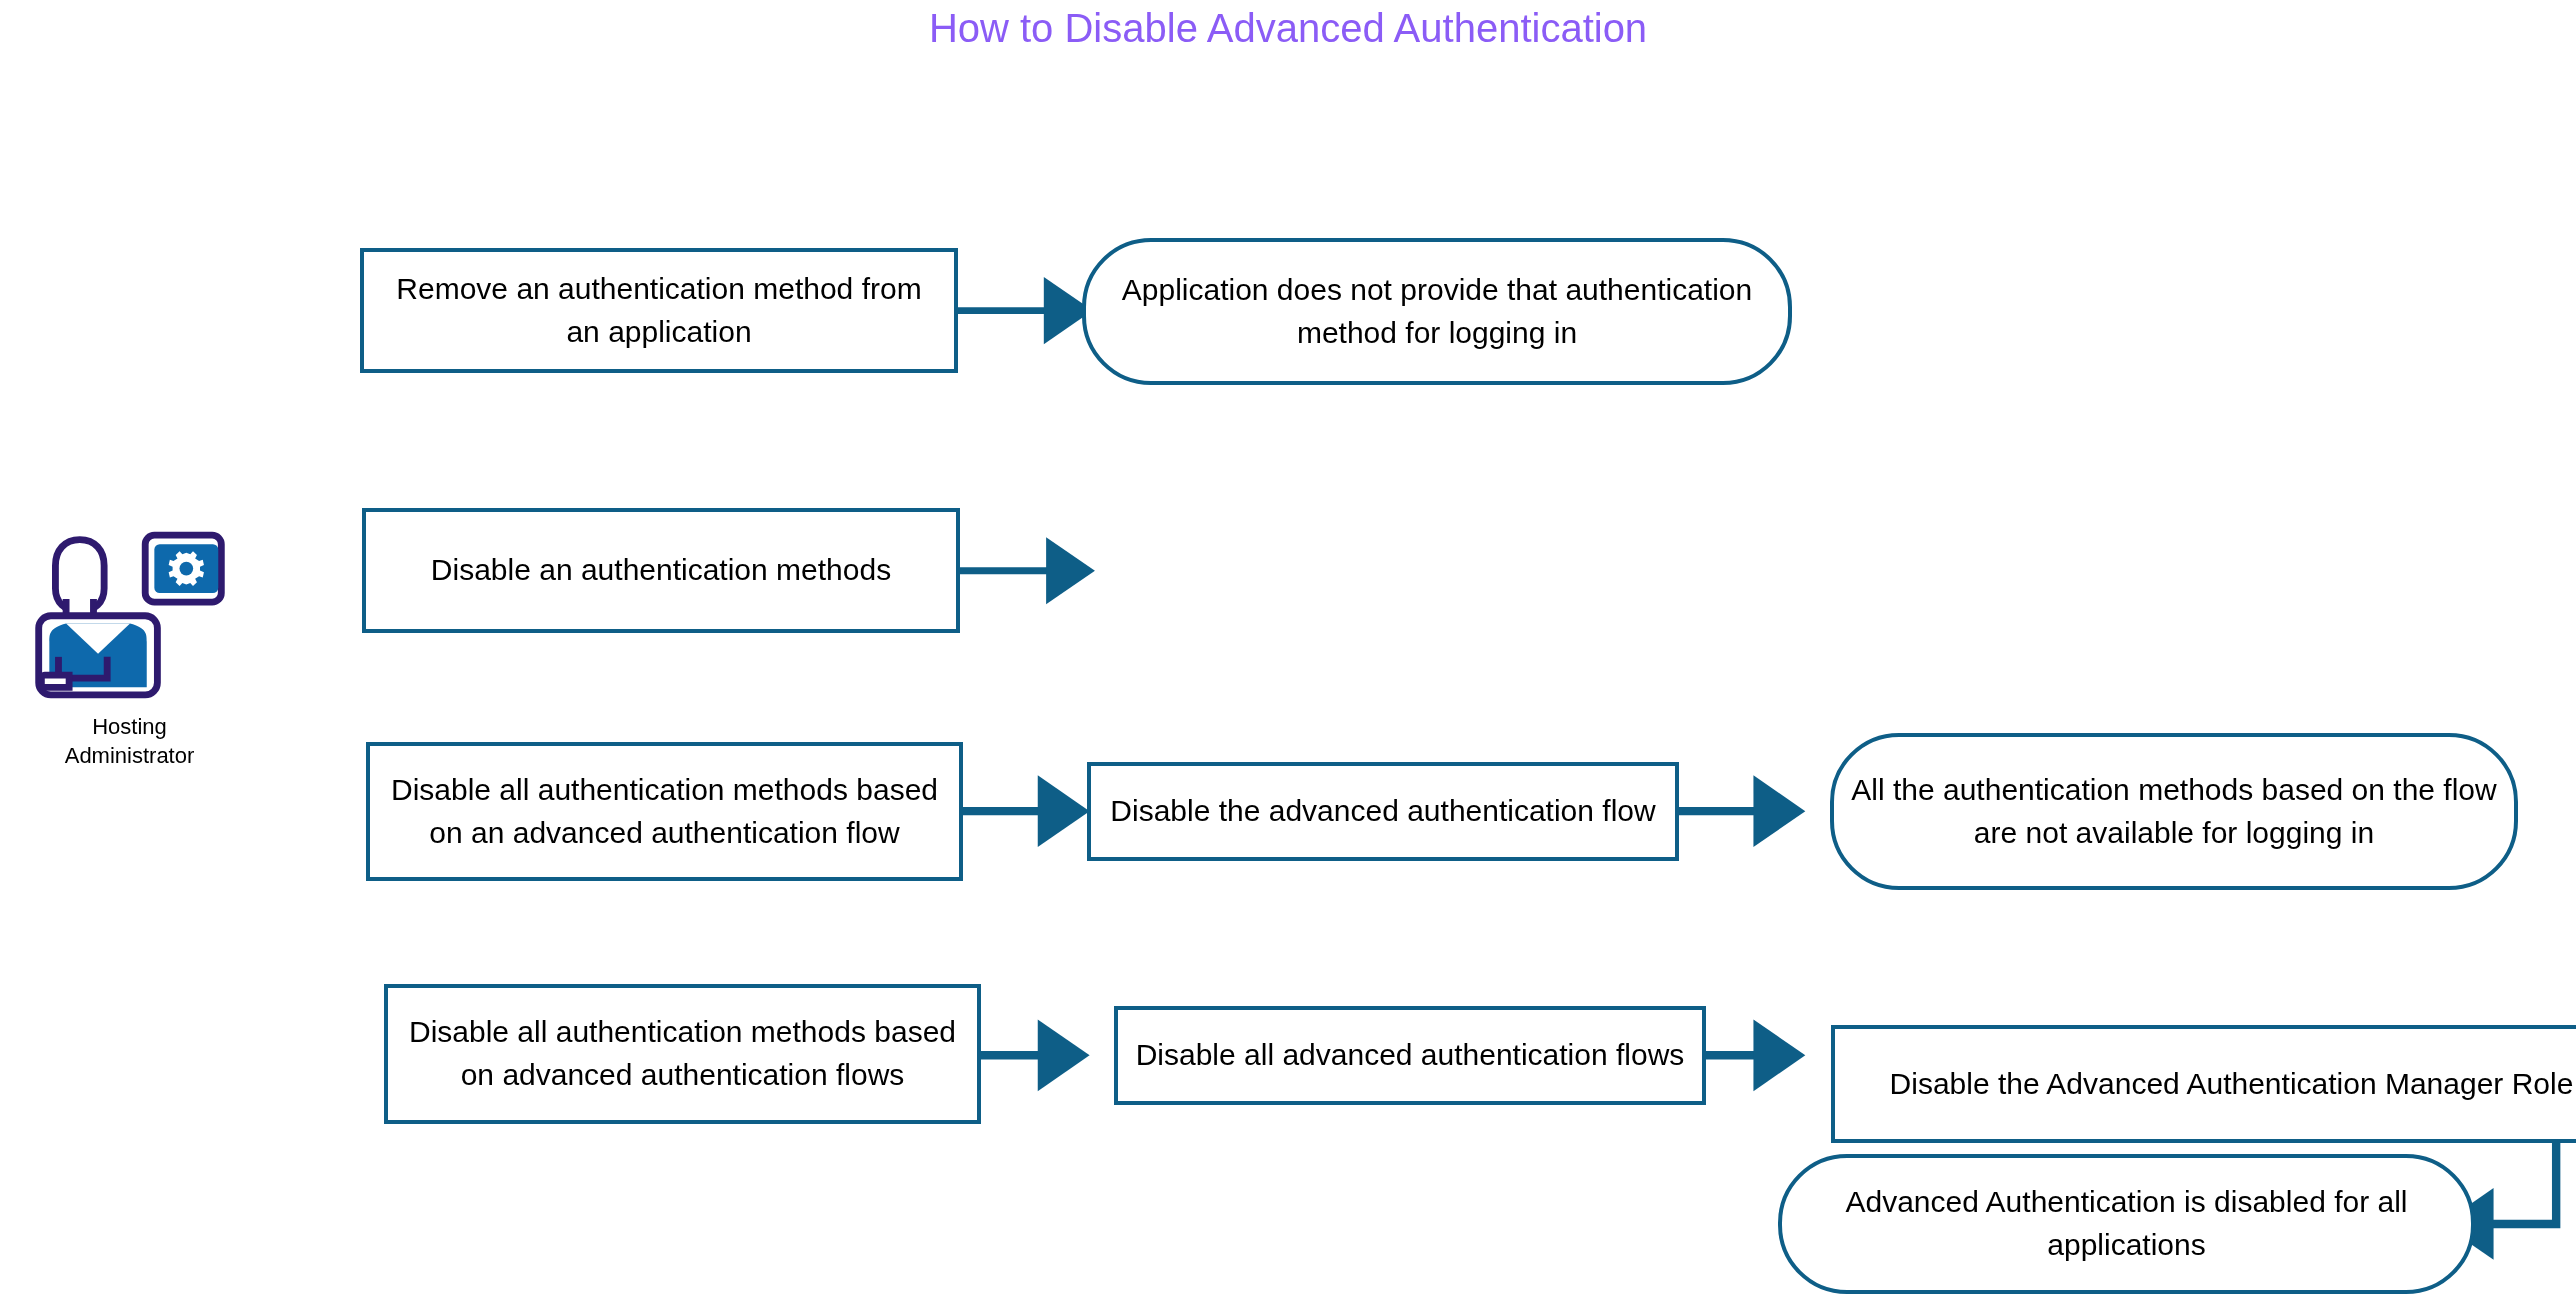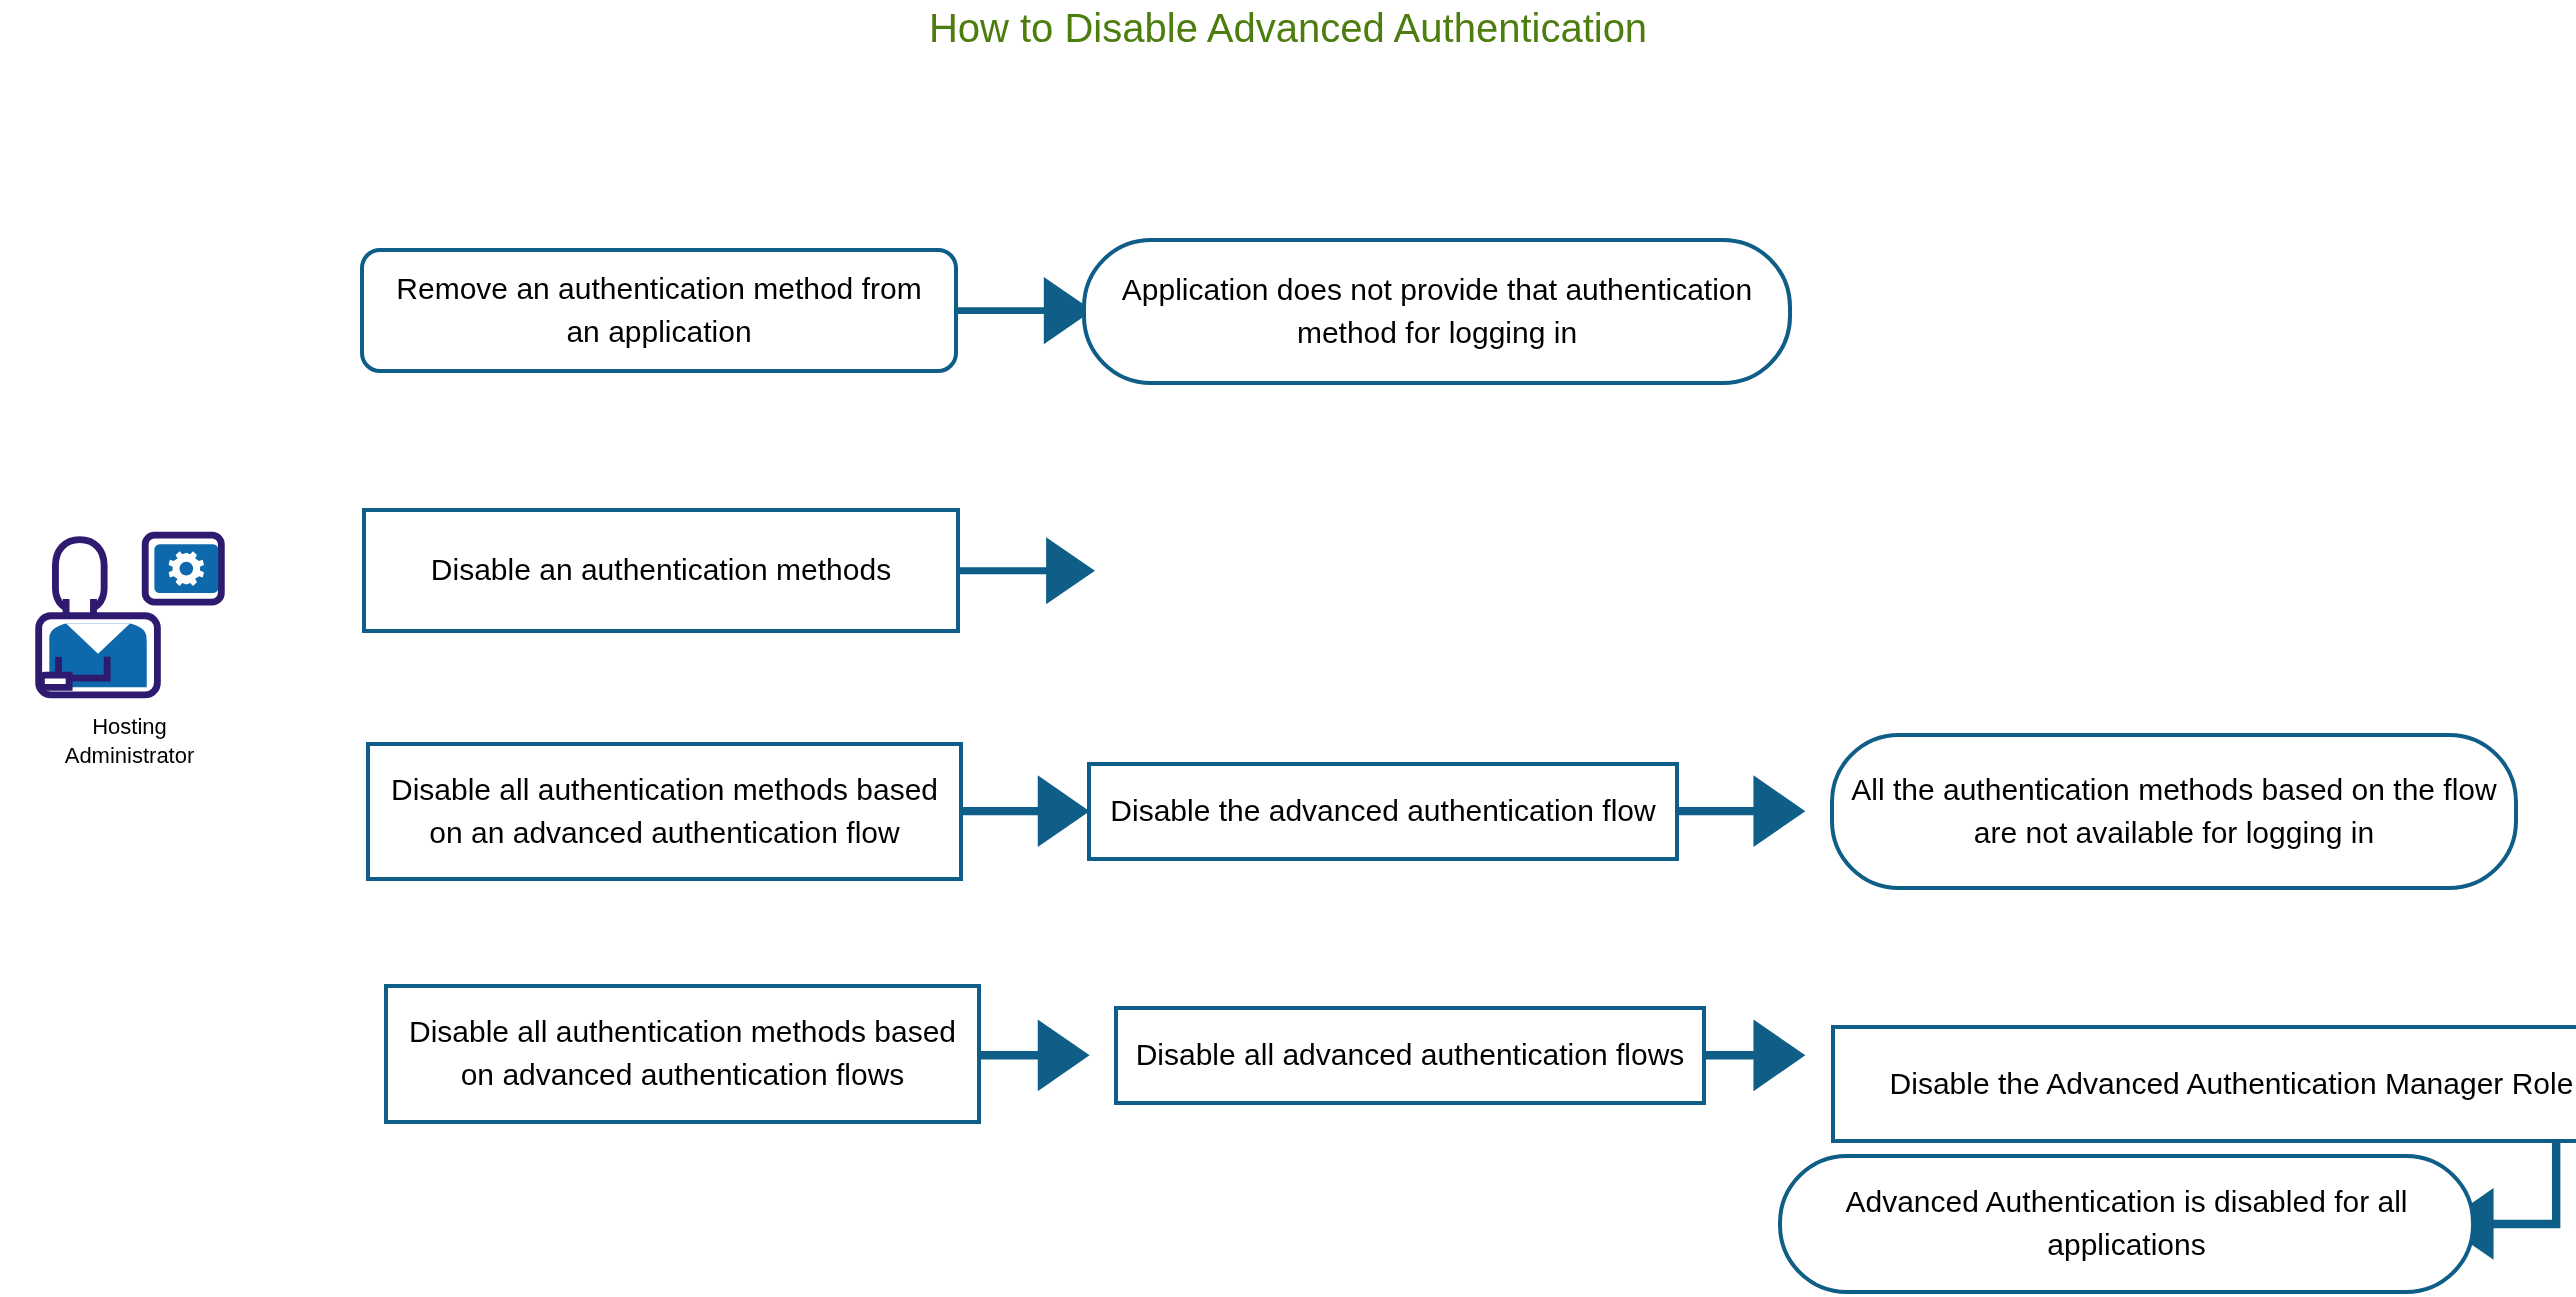--- a/index.html
+++ b/index.html
@@ -20,21 +20,21 @@
     width: 2576px;
     height: 1298px;
   }
   .diagram-title {
     position: absolute;
     left: 0;
     top: 6.1px;
     width: 2576px;
     text-align: center;
     font-size: 40px;
-    color: #4d7c0f;
+    color: #8b5cf6;
     font-family: "Liberation Sans", sans-serif;
     letter-spacing: 0px;
   }
   .node {
     position: absolute;
     box-sizing: border-box;
     background: #ffffff;
     border: 4.6px solid #0E5E87;
     display: flex;
     align-items: center;
@@ -150,21 +150,21 @@
       <path d="M46,128 L88,168 L130,128" fill="#ffffff"></path>
 
       <path d="M36,172 L36,212" stroke="#2E1A6E" stroke-width="9" fill="none"></path>
       <path d="M100,172 L100,200 L36,200" stroke="#2E1A6E" stroke-width="9" fill="none"></path>
       <path d="M18,196 C12,196 12,212 18,212 L50,212 L50,196 z" fill="#ffffff" stroke="#2E1A6E" stroke-width="9"></path>
     </svg>
     <div class="actor-label">Hosting
 Administrator</div>
   </div>
 
-  <div class="node" style="left:360px; top:248px; width:598px; height:125px;border-radius:20px;">
+  <div class="node" style="left:360px; top:248px; width:598px; height:125px;">
     <span class="node-text">Remove an authentication method from an application</span>
   </div>
   <div class="node pill" style="left:1082px; top:238px; width:710px; height:147px;">
     <span class="node-text">Application does not provide that authentication method for logging in</span>
   </div>
 
   <div class="node" style="left:362px; top:508px; width:598px; height:125px;">
     <span class="node-text">Disable an authentication methods</span>
   </div>
 

